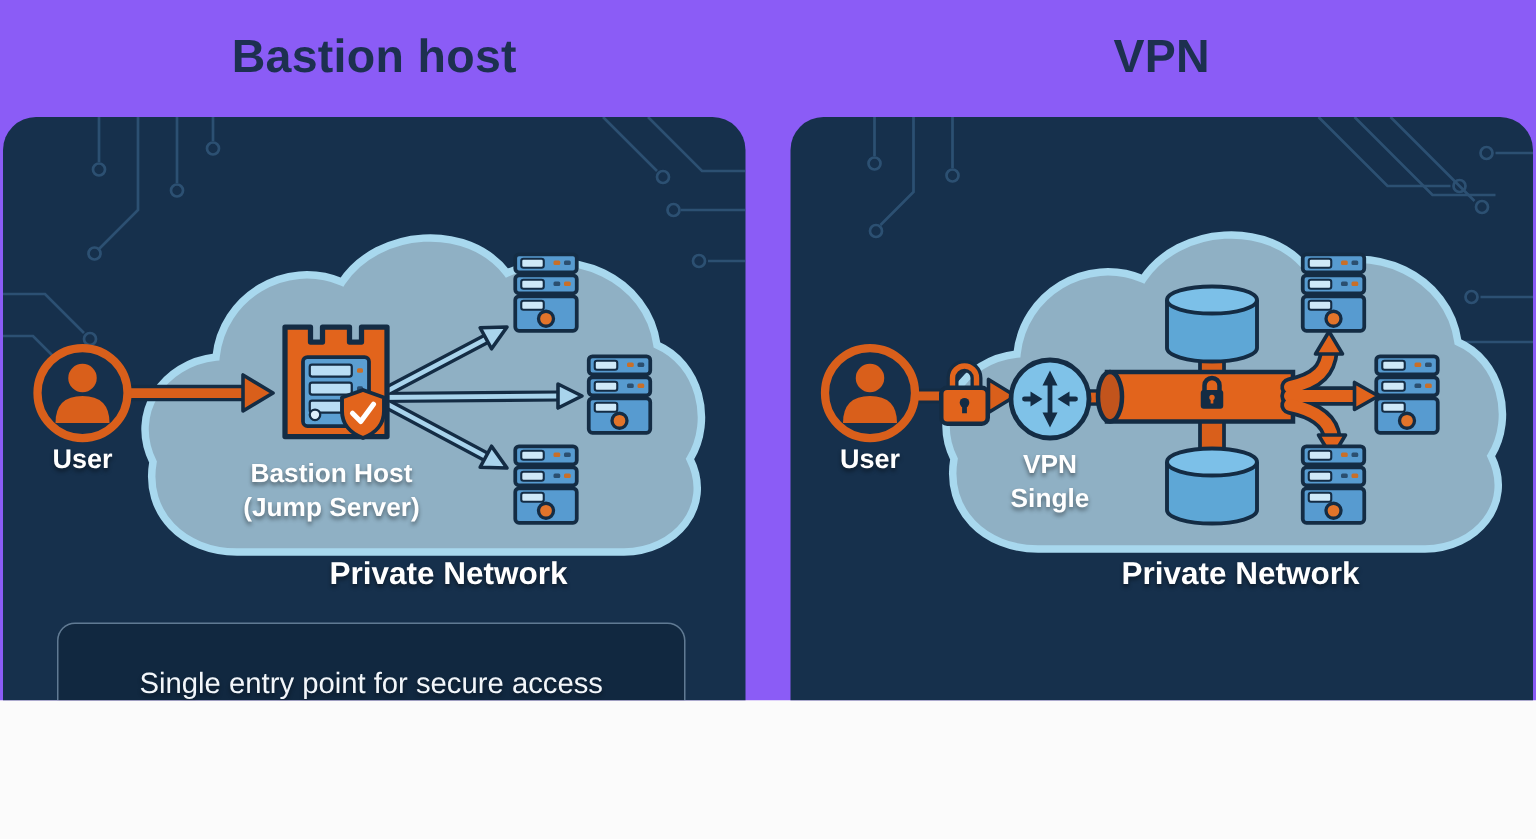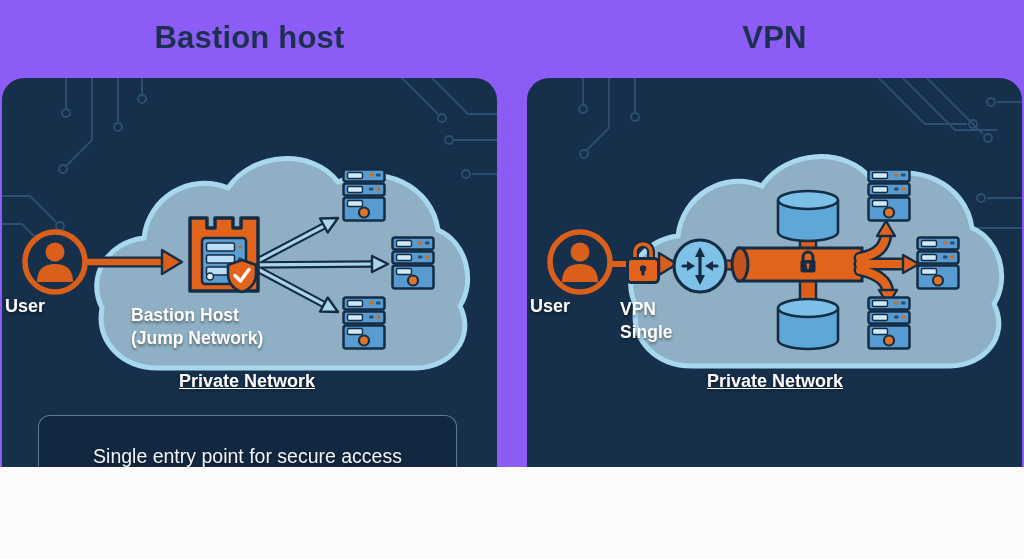--- a/index.html
+++ b/index.html
@@ -1,23 +1,23 @@
 <!DOCTYPE html>
 <html><head>
 <meta charset="utf-8">
 <style>
   html,body{margin:0;padding:0;background:#fbfbfb;font-family:"Liberation Sans",sans-serif;}
   .stage{position:relative;width:1024px;height:467px;overflow:hidden;background:#8b5cf6;}
   .panel-title{position:absolute;top:20px;width:495px;text-align:center;font-size:31px;font-weight:700;color:#1d3050;letter-spacing:.2px;}
   .panel{position:absolute;top:78px;width:495px;height:474px;border-radius:22px;background:#16304c;overflow:hidden;}
   .panel svg.diagram{position:absolute;left:0;top:0;}
-  .lbl{position:absolute;color:#ffffff;font-weight:700;text-align:left;text-shadow:0 2px 3px rgba(0,0,0,.45);z-index:3;}
+  .lbl{position:absolute;color:#ffffff;font-weight:700;text-align:center;text-shadow:0 2px 3px rgba(0,0,0,.45);z-index:3;}
   .lbl-user{font-size:18px;}
   .lbl-node{font-size:17.5px;line-height:1.32;}
-  .lbl-net{font-size:18px;text-decoration:underline;}
+  .lbl-net{font-size:21px;}
   .desc-box{position:absolute;left:36px;top:337px;width:417px;height:80px;border:1.5px solid rgba(163,192,216,.55);
     border-radius:12px;background:rgba(10,24,40,.32);display:flex;flex-direction:column;justify-content:center;
     text-align:center;color:#f2f6fa;font-size:19.5px;line-height:1.38;text-shadow:0 2px 3px rgba(0,0,0,.4);z-index:3;}
   .desc-box span{display:block;}
   .sparkle{position:absolute;left:958px;top:489px;z-index:5;}
 </style>
 </head>
 <body>
 
 <svg width="0" height="0" style="position:absolute" aria-hidden="true">
@@ -142,21 +142,21 @@
         <g transform="translate(43,48)">
           <path d="M14 0 L28 5 V14 C28 23 22 29 14 32 C6 29 0 23 0 14 V5 Z" fill="#e2641c" stroke="#142c44" stroke-width="2.6" stroke-linejoin="round"></path>
           <polyline points="7,15.5 12.5,21 21,9.5" fill="none" stroke="#ffffff" stroke-width="3.4" stroke-linecap="round" stroke-linejoin="round"></polyline>
         </g>
       </g>
     </svg>
 
     <div class="lbl lbl-user" style="left:3px;top:218px;width:100px">User</div>
     <div class="lbl lbl-node" style="left:129px;top:226px;width:180px">
       <span>Bastion Host</span><br>
-      <span>(Jump Network)</span>
+      <span>(Jump Server)</span>
     </div>
     <div class="lbl lbl-net" style="left:177px;top:293px;width:240px">Private Network</div>
     <div class="desc-box">
       <span>Single entry point for secure access</span>
     </div>
   </section>
 
   <section class="panel" style="left:527px">
     <svg class="diagram" width="495" height="474" viewBox="0 0 495 474">
 

